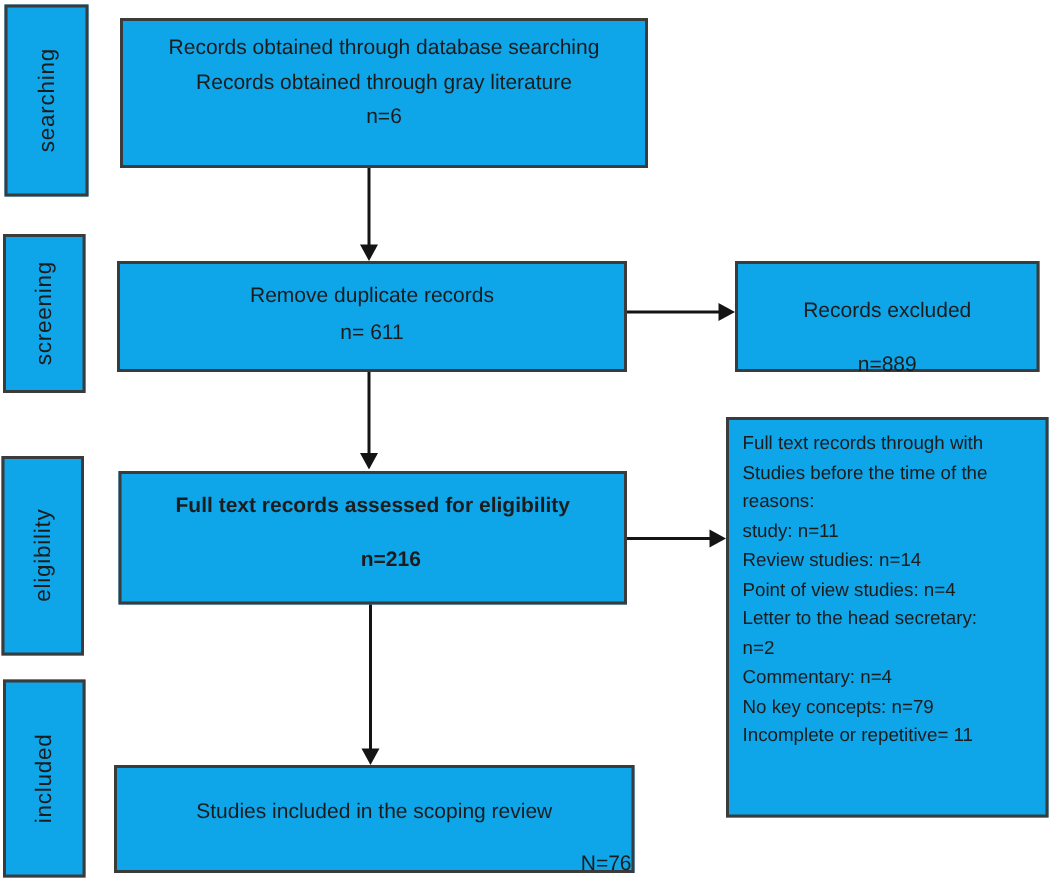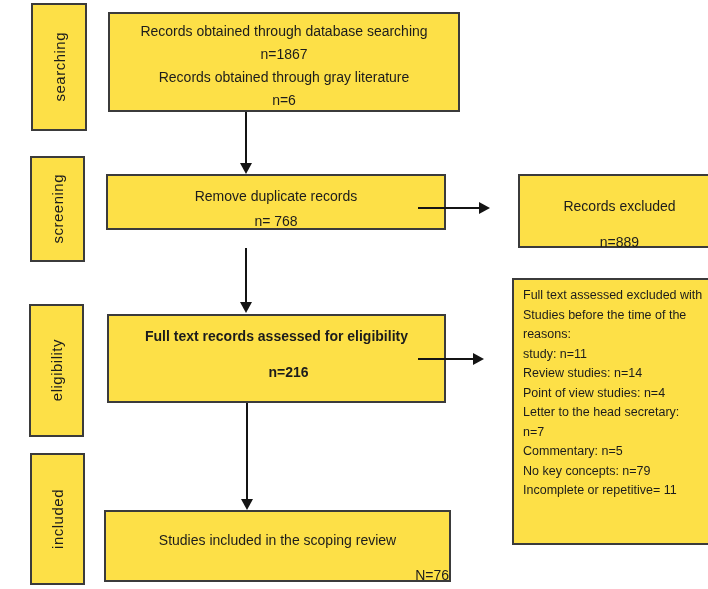--- a/index.html
+++ b/index.html
@@ -8,23 +8,22 @@
     width: 708px;
     height: 589px;
     background: #ffffff;
     font-family: "Liberation Sans", sans-serif;
     color: #1c1c1c;
     overflow: hidden;
   }
   .box {
     position: absolute;
     border: 2px solid #3b3b3b;
-    background: #fde047;
+    background: #0ea5e9;
     box-sizing: border-box;
-    margin-left: 28px;
   }
   .stage {
     display: flex;
     align-items: center;
     justify-content: center;
   }
   .stage .vtext {
     writing-mode: vertical-rl;
     transform: rotate(180deg);
     font-size: 15px;
@@ -95,50 +94,49 @@
   <div class="box stage" style="left:1px; top:304px; width:55px; height:133px;">
     <span class="vtext">eligibility</span>
   </div>
 
   <div class="box stage" style="left:2px; top:453px; width:55px; height:132px;">
     <span class="vtext">included</span>
   </div>
 
   <div class="box flowbox fb-a" style="left:80px; top:12px; width:352px; height:100px;">
     <div class="ln">Records obtained through database searching</div>
-    <div class="ln">n=1867</div>
     <div class="ln">Records obtained through gray literature</div>
     <div class="ln">n=6</div>
   </div>
 
-  <div class="box flowbox fb-b" style="left:78px; top:174px; width:340px; height:56px;">
+  <div class="box flowbox fb-b" style="left:78px; top:174px; width:340px; height:74px;">
     <div class="ln">Remove duplicate records</div>
-    <div class="ln">n= 768</div>
+    <div class="ln">n= 611</div>
   </div>
 
   <div class="box flowbox fb-e" style="left:490px; top:174px; width:203px; height:74px;">
     <div class="ln">Records excluded</div>
     <div class="ln count">n=889</div>
   </div>
 
   <div class="box flowbox fb-c" style="left:79px; top:314px; width:339px; height:89px;font-weight:bold;">
     <div class="ln">Full text records assessed for eligibility</div>
     <div class="ln count">n=216</div>
   </div>
 
   <div class="box flowbox fb-f" style="left:484px; top:278px; width:215px; height:267px;">
-    <div class="ln">Full text assessed excluded with</div>
+    <div class="ln">Full text records through with</div>
     <div class="ln">Studies before the time of the</div>
     <div class="ln">reasons:</div>
     <div class="ln">study: n=11</div>
     <div class="ln">Review studies: n=14</div>
     <div class="ln">Point of view studies: n=4</div>
     <div class="ln">Letter to the head secretary:</div>
-    <div class="ln">n=7</div>
-    <div class="ln">Commentary: n=5</div>
+    <div class="ln">n=2</div>
+    <div class="ln">Commentary: n=4</div>
     <div class="ln">No key concepts: n=79</div>
     <div class="ln">Incomplete or repetitive= 11</div>
   </div>
 
   <div class="box flowbox fb-d" style="left:76px; top:510px; width:347px; height:72px;">
     <div class="ln">Studies included in the scoping review</div>
     <div class="ln count">N=76</div>
   </div>
 
   <div class="vline" style="left:245px; top:112px; height:52px;"></div>

